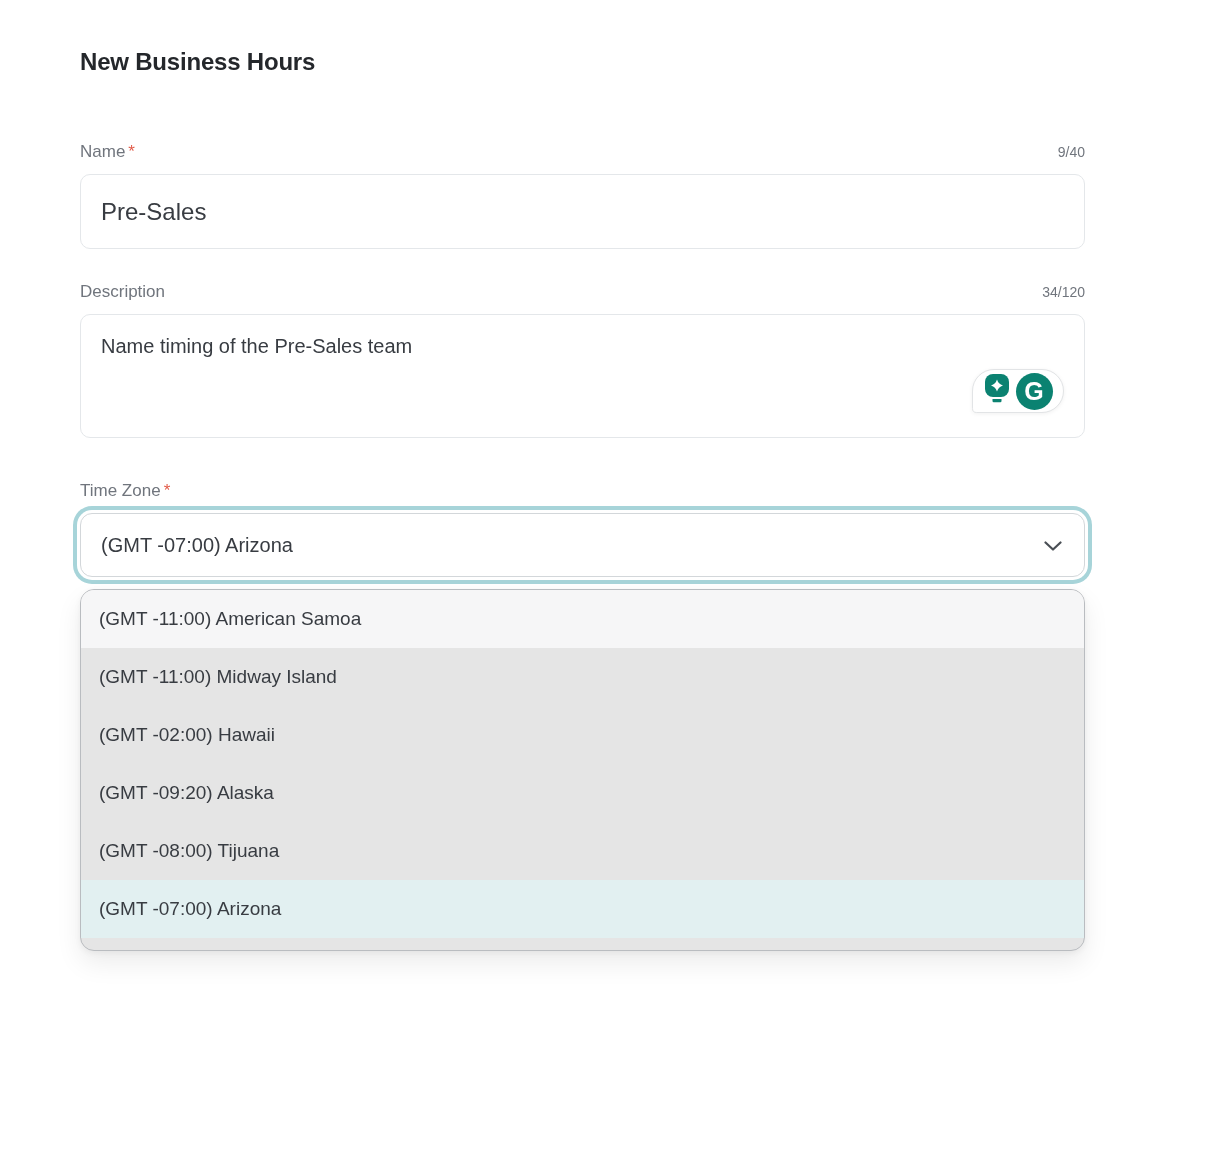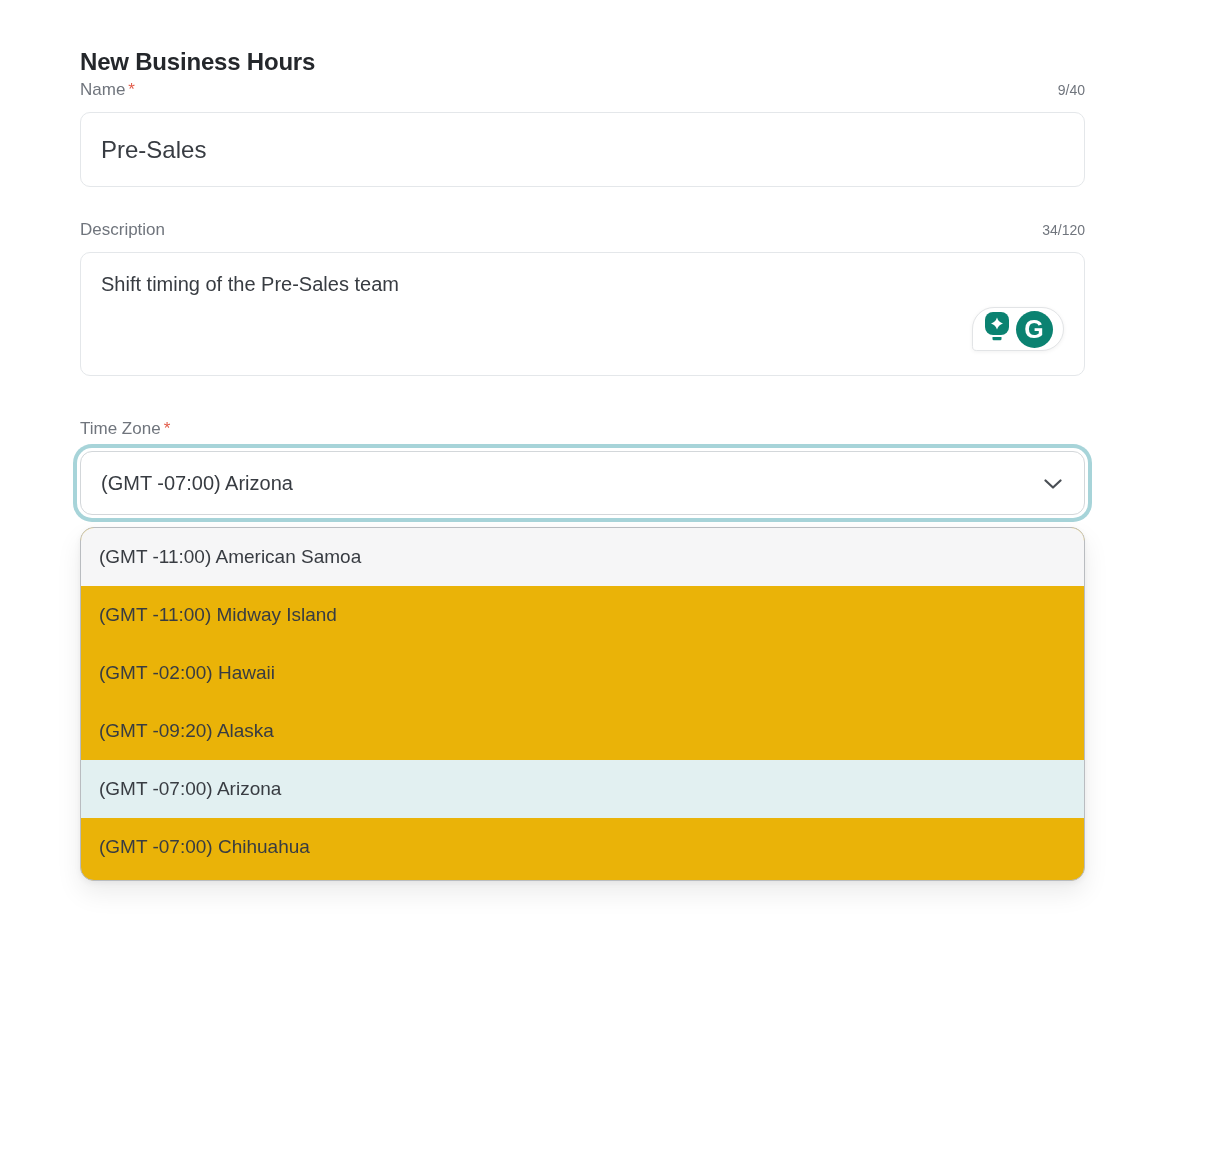--- a/index.html
+++ b/index.html
@@ -15,21 +15,21 @@
     padding: 44px 147px 40px 80px;
   }
   .title {
     margin: 0;
     font-size: 24px;
     line-height: 36px;
     font-weight: 700;
     color: #24272b;
     letter-spacing: -0.2px;
   }
-  .field-name { }
+  .field-name { margin-top: 62px; }
   .field-desc { margin-top: 33px; }
   .field-tz   { margin-top: 43px; }
   .label-row {
     display: flex;
     justify-content: space-between;
     align-items: baseline;
     font-size: 17px;
     color: #70757d;
     margin-bottom: 12px;
   }
@@ -96,25 +96,25 @@
     align-items: center;
     justify-content: space-between;
     padding: 0 22px 0 20px;
     font-size: 20px;
     color: #383c42;
     box-shadow: 0 0 0 3px #ffffff, 0 0 0 7px #a7d4d9;
   }
   .dropdown {
     margin-top: 12px;
     width: 100%;
-    background: #eab308;
+    background: #e5e5e5;
     border: 1px solid #b9bcc0;
     border-radius: 14px;
     overflow: hidden;
-    padding-bottom: 4px;
+    padding-bottom: 12px;
     box-shadow: 0 12px 26px rgba(0,0,0,0.08), 0 2px 6px rgba(0,0,0,0.05);
   }
   .dd-item {
     height: 58px;
     line-height: 58px;
     padding: 0 18px;
     font-size: 19px;
     color: #383c42;
     white-space: nowrap;
     cursor: pointer;
@@ -140,21 +140,21 @@
       <span>Pre-Sales</span>
     </div>
   </div>
 
   <div class="field-desc">
     <div class="label-row">
       <div>Description</div>
       <div class="counter">34/120</div>
     </div>
     <div class="textarea">
-      <span>Shift timing of the Pre-Sales team</span>
+      <span>Name timing of the Pre-Sales team</span>
       <div class="gram">
         <span>
           <svg width="26" height="32" viewBox="0 0 26 32">
             <rect x="1" y="1" width="24" height="23" rx="8" fill="#0b8271"></rect>
             <path d="M13 6.5 Q14.3 11 19 12.5 Q14.3 14 13 18.5 Q11.7 14 7 12.5 Q11.7 11 13 6.5 Z" fill="#ffffff"></path>
             <path d="M8.5 26 h9 v2 q0 1.2 -1.2 1.2 h-6.6 q-1.2 0 -1.2 -1.2 Z" fill="#0b8271"></path>
           </svg>
         </span>
         <span class="glogo">G</span>
       </div>
@@ -174,18 +174,18 @@
           <path d="M1.5 1.5 L9 8.5 L16.5 1.5" stroke="#4a4f55" stroke-width="2.2" fill="none" stroke-linecap="round" stroke-linejoin="round"></path>
         </svg>
       </span>
     </div>
 
     <div class="dropdown" id="tz-dropdown">
         <div class="dd-item hover">(GMT -11:00) American Samoa</div>
         <div class="dd-item">(GMT -11:00) Midway Island</div>
         <div class="dd-item">(GMT -02:00) Hawaii</div>
         <div class="dd-item">(GMT -09:20) Alaska</div>
+        <div class="dd-item">(GMT -08:00) Tijuana</div>
         <div class="dd-item selected">(GMT -07:00) Arizona</div>
-        <div class="dd-item">(GMT -07:00) Chihuahua</div>
       </div>
   </div>
 
 </div>
 
 </body></html>

